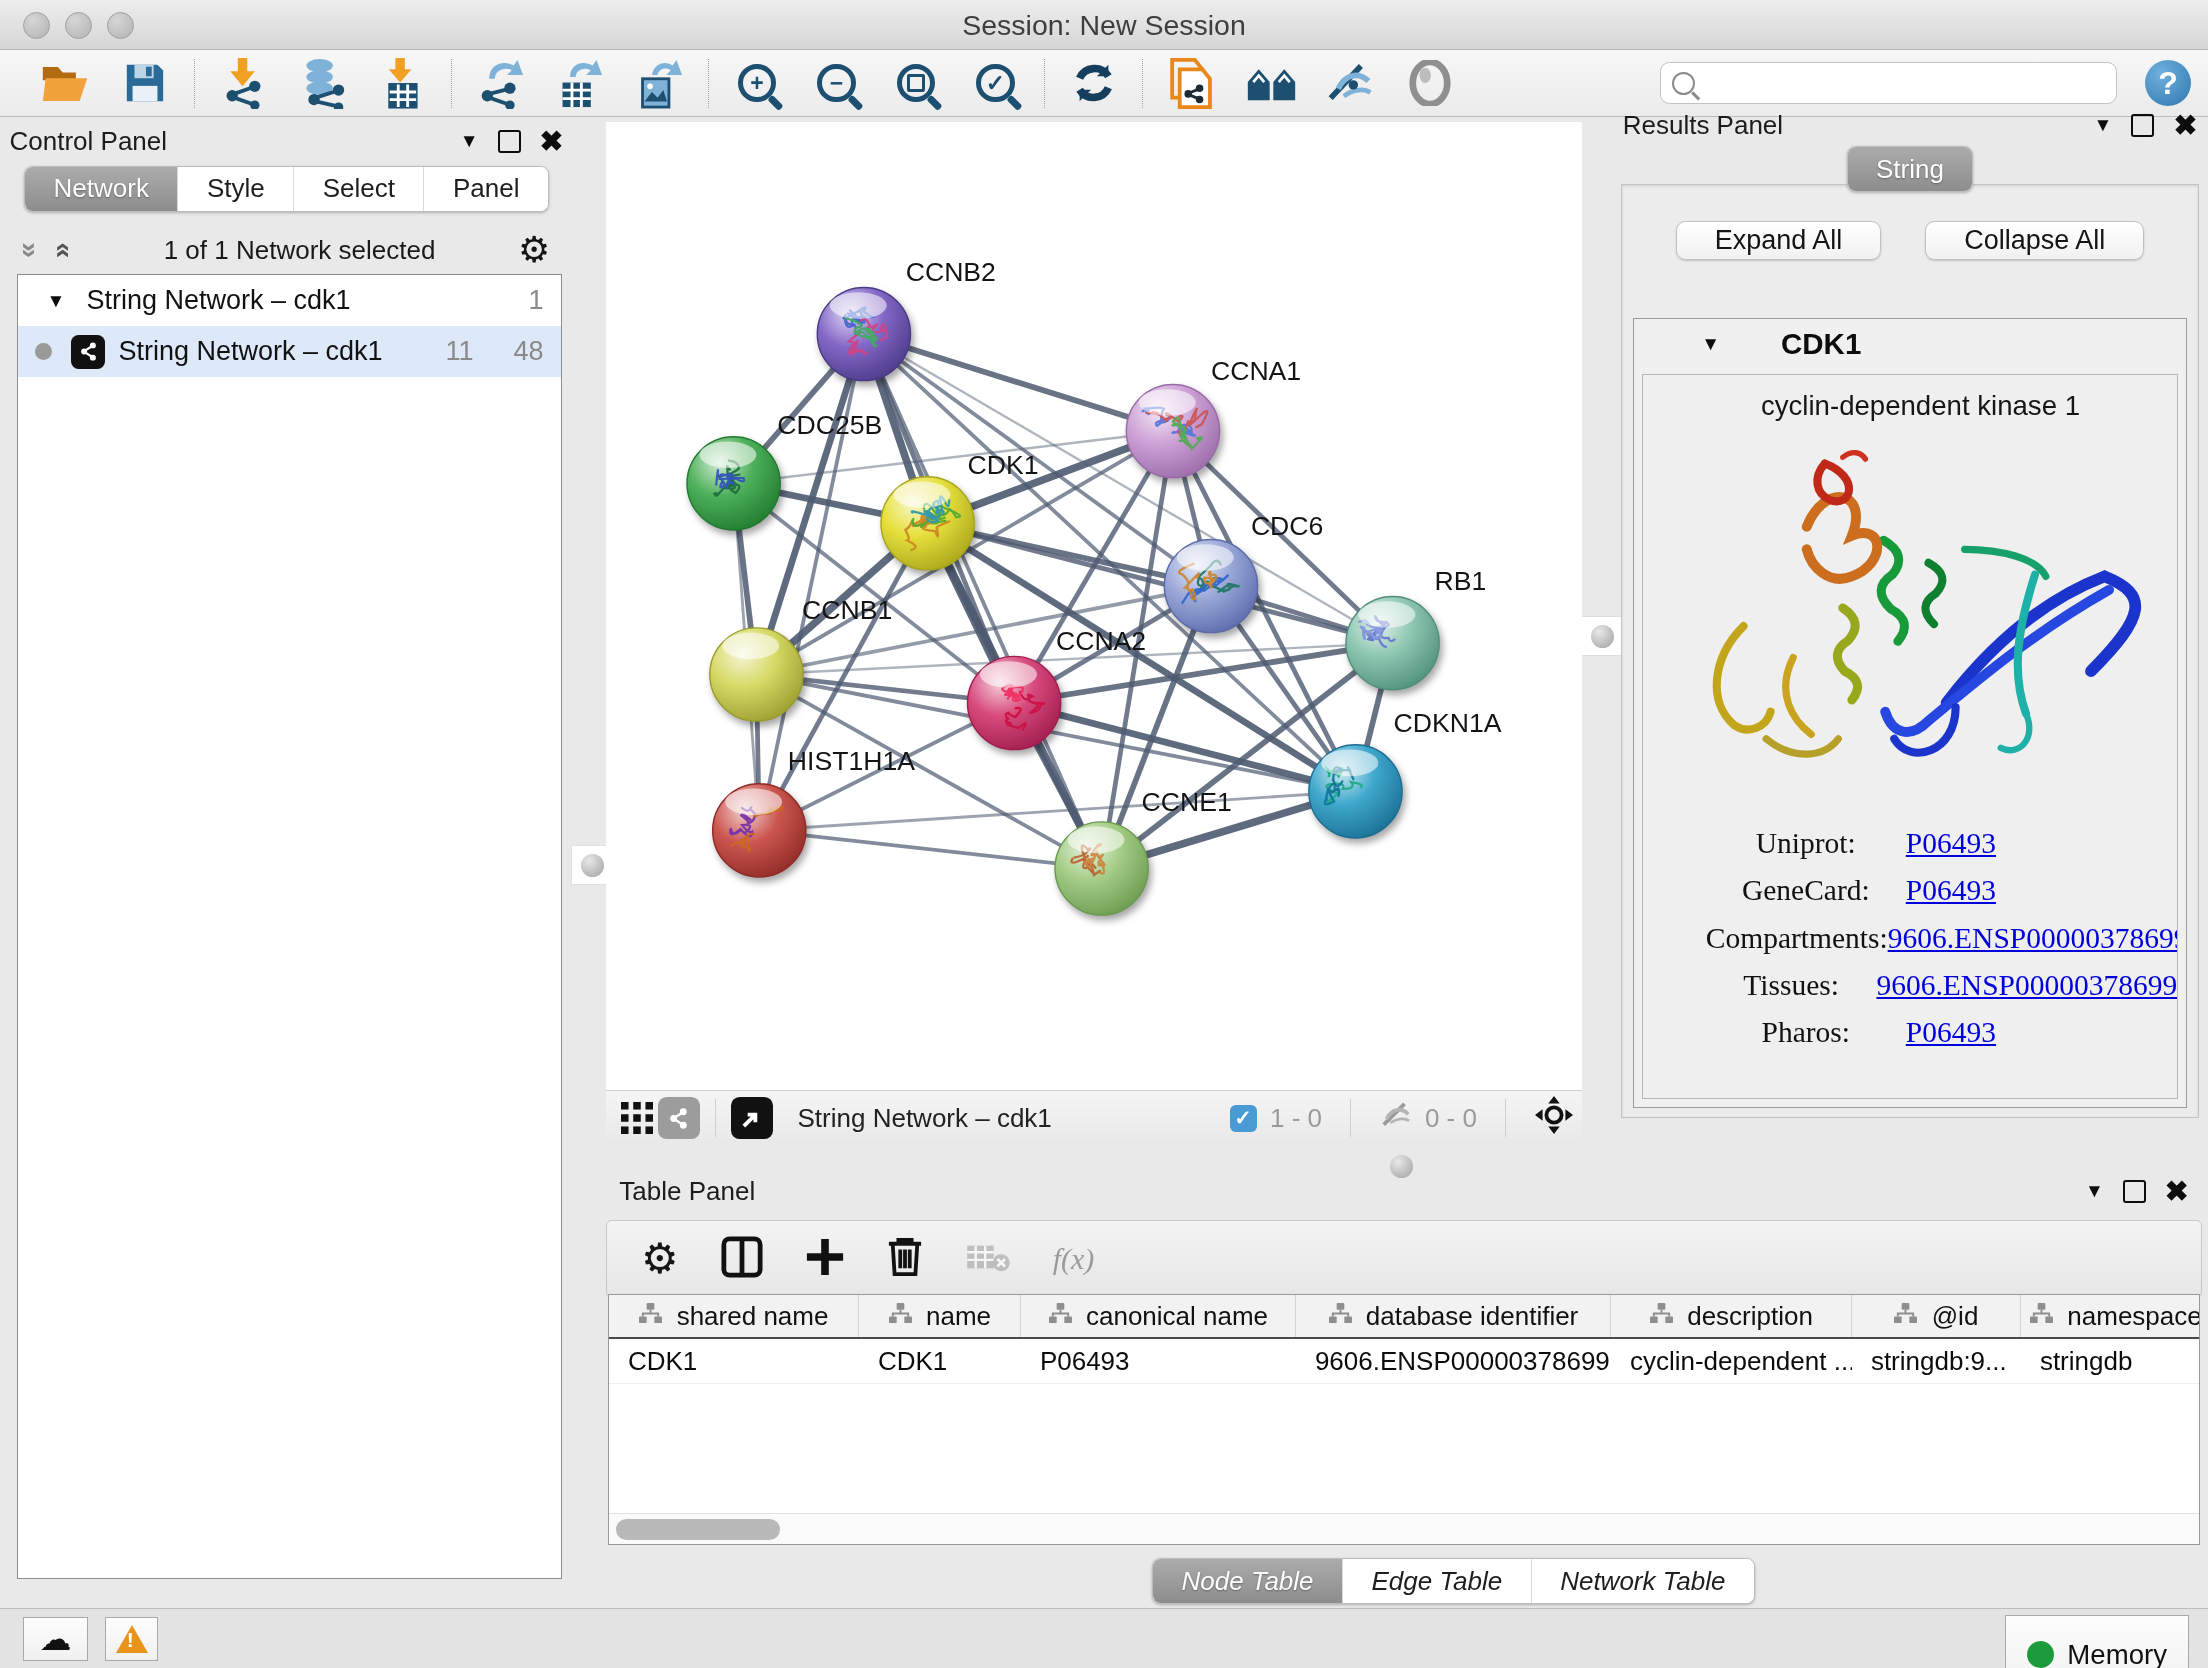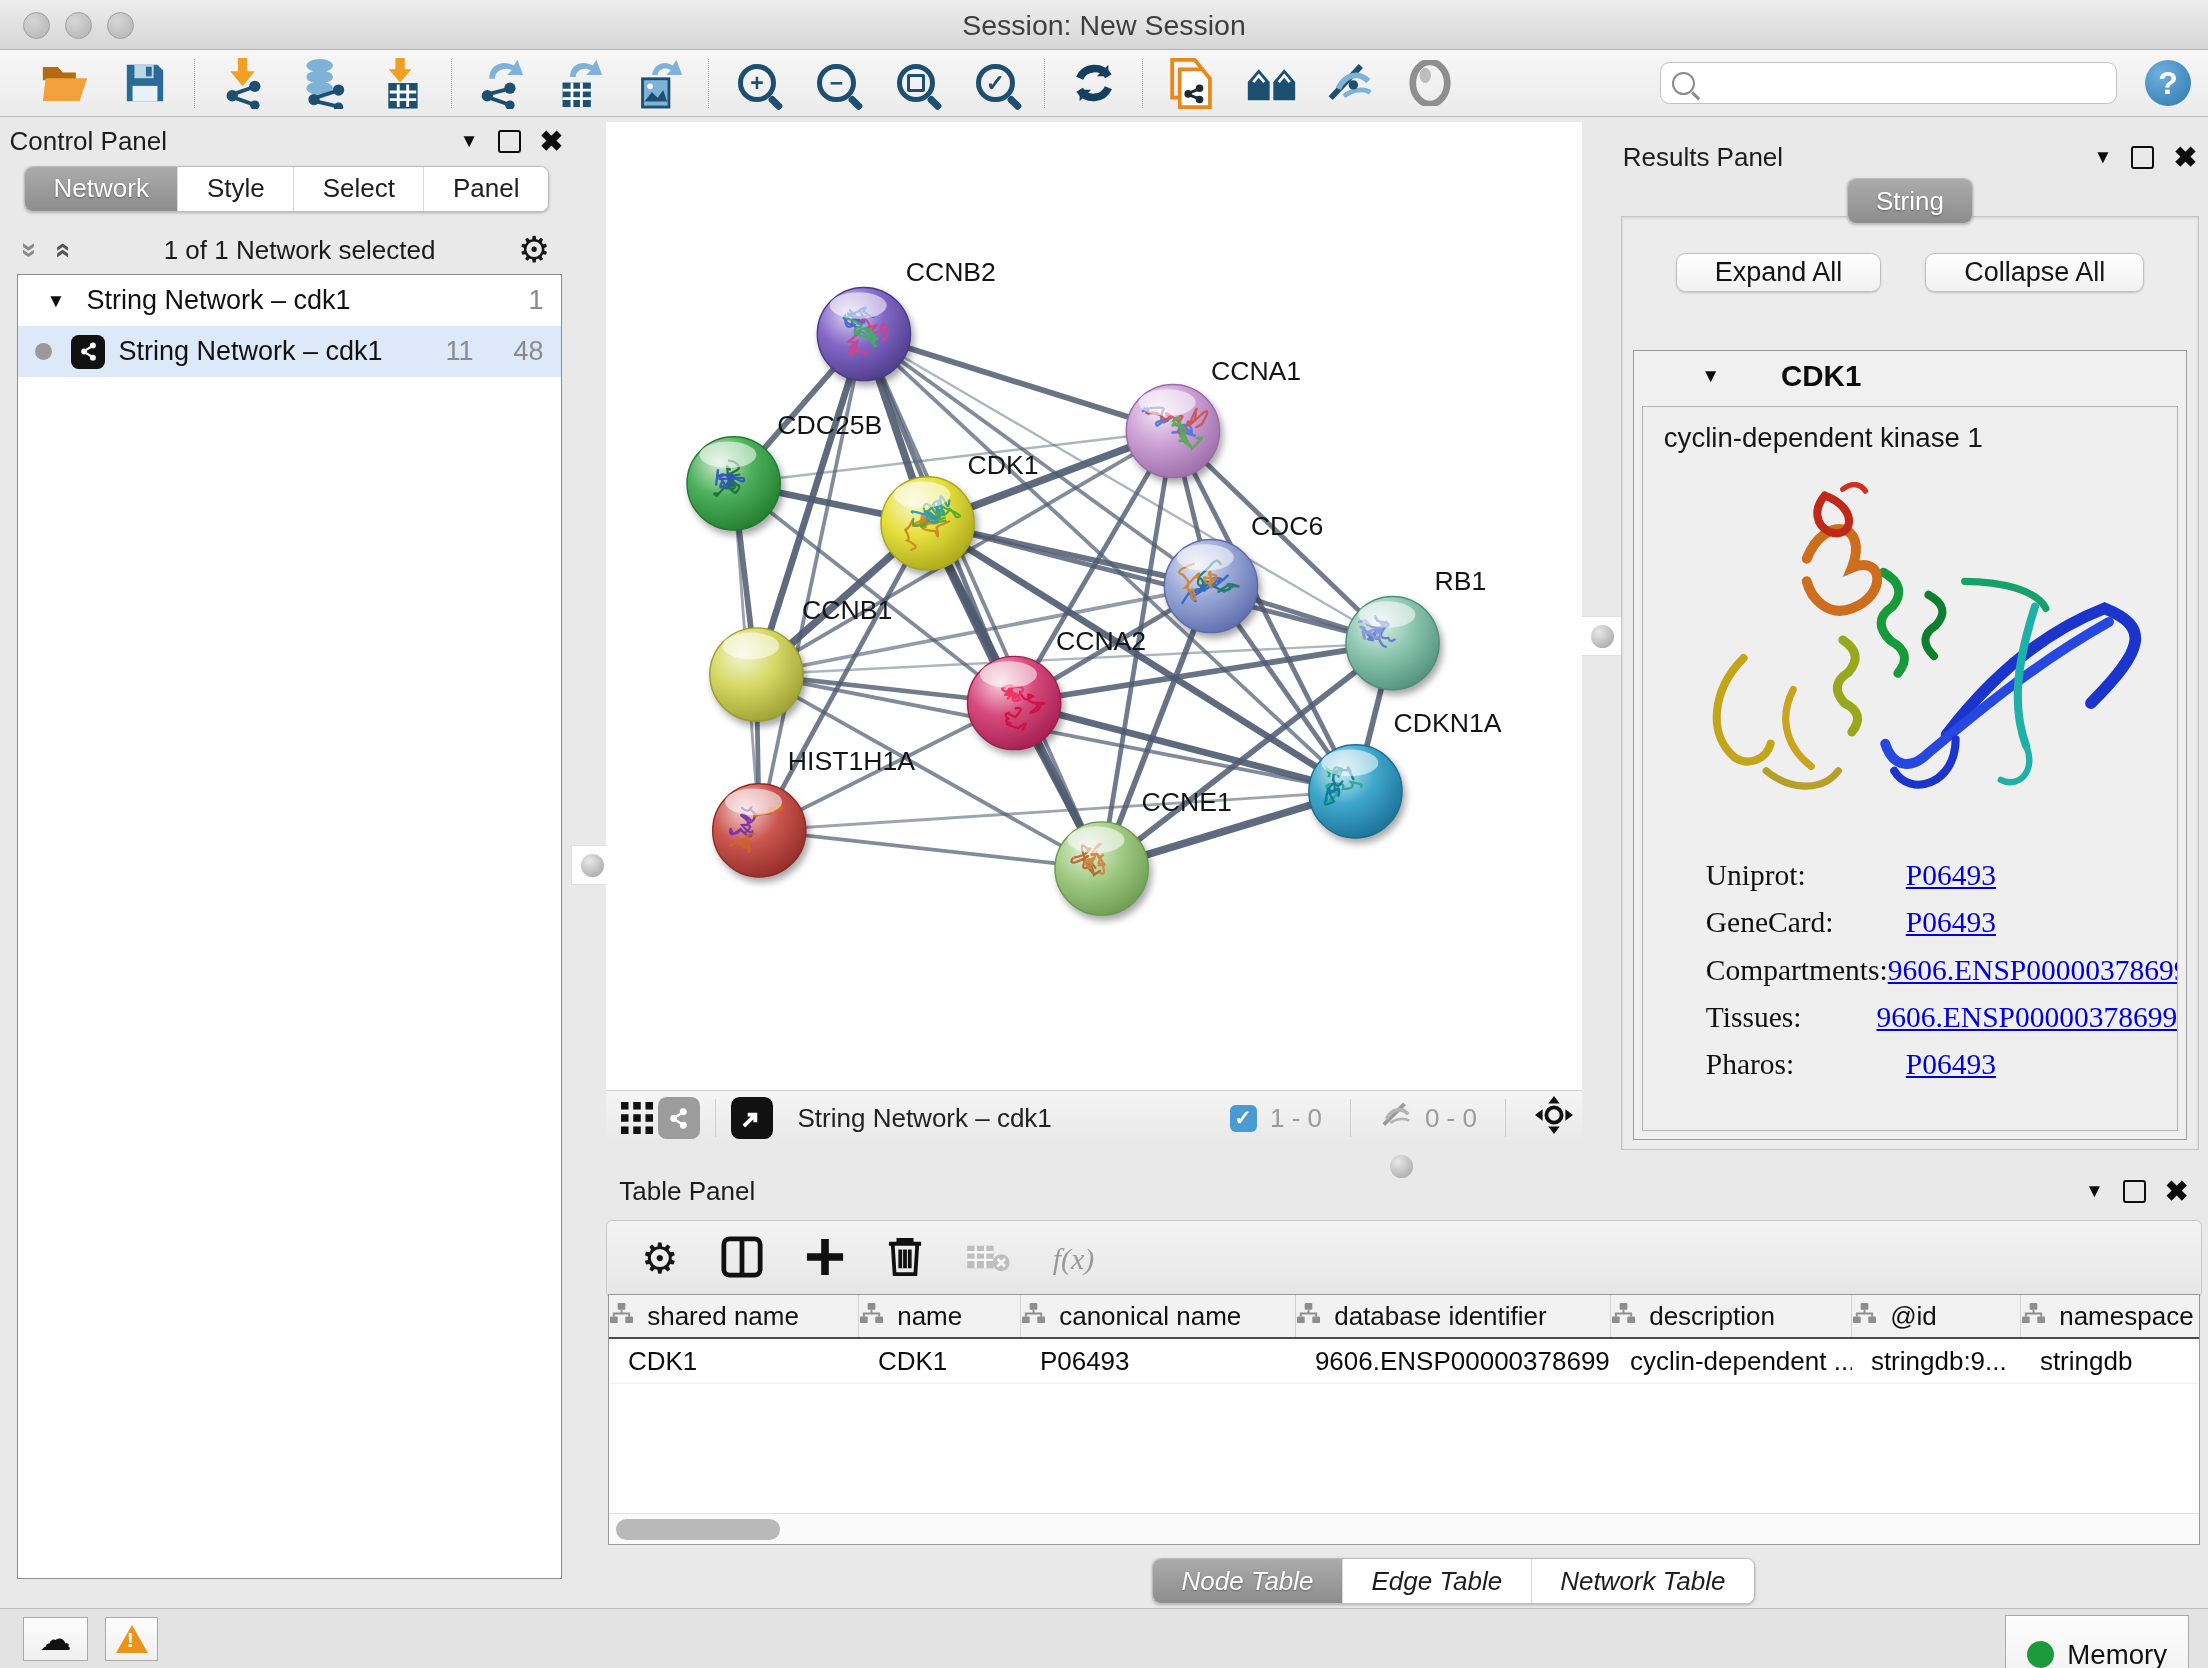--- a/index.html
+++ b/index.html
@@ -66,21 +66,21 @@
   .net-canvas{position:absolute;left:606px;top:122px;width:976px;height:968px;background:#fff;}
   .net-bar{position:absolute;left:606px;top:1090px;width:976px;height:55px;
     background:linear-gradient(#f5f5f5,#e8e8e8);border-top:1px solid #cfcfcf;
     display:flex;align-items:center;box-sizing:border-box;padding:0 9.5px;}
   .nb-sep{width:0;height:38px;border-left:1px solid #cfcfcf;margin:0 15px;}
   .nb-title{font-size:26px;color:#222;margin-left:25px;flex:1;}
   .nb-right{display:flex;align-items:center;gap:13.3px;color:#9a9a9a;font-size:26px;}
   .cbx{width:27px;height:27px;border-radius:5.7px;background:#4a9ad4;display:flex;align-items:center;justify-content:center;color:#fff;font-size:21px;font-weight:bold;}
   .blackbtn{width:42px;height:42px;border-radius:8.6px;background:#111;display:flex;align-items:center;justify-content:center;}
   
-  .results-panel{position:absolute;left:1617px;top:138px;width:586px;height:1012px;}
+  .results-panel{position:absolute;left:1617px;top:106px;width:586px;height:1012px;text-align:center;}
   .rp-tabwrap{display:flex;justify-content:center;margin-top:1.9px;position:relative;z-index:2;}
   .rp-inner{position:absolute;left:3.8px;right:3.8px;top:78px;bottom:0;background:#ececec;border:1.9px solid #c4c4c4;box-shadow:inset 0 1px 2.9px rgba(0,0,0,.12);}
   .rp-btnrow{display:flex;justify-content:center;gap:44px;margin-top:36px;}
   .btn{background:linear-gradient(#ffffff,#f1f1f1);border:1px solid #c0c0c0;border-radius:9.5px;
     padding:3px 38px;font-size:27px;color:#141414;box-shadow:0 1px 1.9px rgba(0,0,0,.18);white-space:nowrap;}
   .cdk-box{position:absolute;left:11.4px;right:11.4px;top:133px;bottom:9.5px;border:1.9px solid #9c9c9c;background:#f0f0f0;}
   .cdk-head{display:flex;align-items:center;height:49px;padding-left:67px;gap:61px;}
   .cdk-name{font-size:29.5px;font-weight:bold;color:#0d0d0d;}
   .cdk-body{position:absolute;left:7.6px;right:7.6px;top:55px;bottom:7.6px;border:1px solid #b5b5b5;background:#efefef;overflow:hidden;}
   .cdk-desc{font-size:27.6px;color:#161616;padding:15px 0 0 21px;}
@@ -91,21 +91,21 @@
   .cl-label{width:200px;color:#111;}
   .cl-link{color:#0000dd;text-decoration:underline;}
   
   .table-panel{position:absolute;left:606px;top:1172px;width:1596px;height:436px;}
   .tp-toolbar{margin-top:9.5px;height:78px;background:linear-gradient(#f3f3f3,#e6e6e6);
     border:1px solid #c9c9c9;border-radius:5.7px;display:flex;align-items:center;gap:42px;padding:0 34px;box-sizing:border-box;}
   .tp-gear{font-size:42px;color:#161616;line-height:1;}
   .fx{font-family:"Liberation Serif",serif;font-style:italic;font-size:30px;color:#9a9a9a;}
   .tablebox{position:absolute;left:1.9px;right:1.9px;top:122px;bottom:63px;background:#fff;border:1.9px solid #989898;overflow:hidden;}
   .thead{display:flex;height:42px;background:#f2f2f2;border-bottom:2.9px solid #4a4a4a;}
-  .th{display:flex;align-items:center;justify-content:flex-start;gap:13.3px;font-size:26px;color:#111;border-right:1px solid #d2d2d2;box-sizing:border-box;flex:0 0 auto;overflow:hidden;white-space:nowrap;}
+  .th{display:flex;align-items:center;justify-content:center;gap:13.3px;font-size:26px;color:#111;border-right:1px solid #d2d2d2;box-sizing:border-box;flex:0 0 auto;overflow:hidden;white-space:nowrap;}
   .trow{display:flex;height:44px;border-bottom:1px solid #f0f0f0;}
   .td{display:flex;align-items:center;font-size:26px;color:#0c0c0c;padding-left:19px;box-sizing:border-box;flex:0 0 auto;overflow:hidden;white-space:nowrap;}
   .hscroll{position:absolute;left:0;right:0;bottom:0;height:30px;background:#fafafa;border-top:1px solid #e0e0e0;}
   .hthumb{position:absolute;left:7.6px;top:4.8px;width:164px;height:21px;border-radius:10.5px;background:#b9b9b9;}
   .tp-tabs{position:absolute;left:546px;bottom:3.8px;font-style:italic;}
   
   .statusbar{position:absolute;left:0;right:0;bottom:0;height:59px;background:#e3e3e3;border-top:1px solid #bdbdbd;}
   .sq-btn{position:absolute;top:7.6px;height:44px;background:linear-gradient(#fdfdfd,#f0f0f0);border:1.9px solid #a9a9a9;display:flex;align-items:center;justify-content:center;box-sizing:border-box;}
   .cloud{font-size:32px;color:#111;line-height:1;}
   .warn-tri{width:0;height:0;border-left:16px solid transparent;border-right:16px solid transparent;border-bottom:28.5px solid #e8941a;position:relative;}

